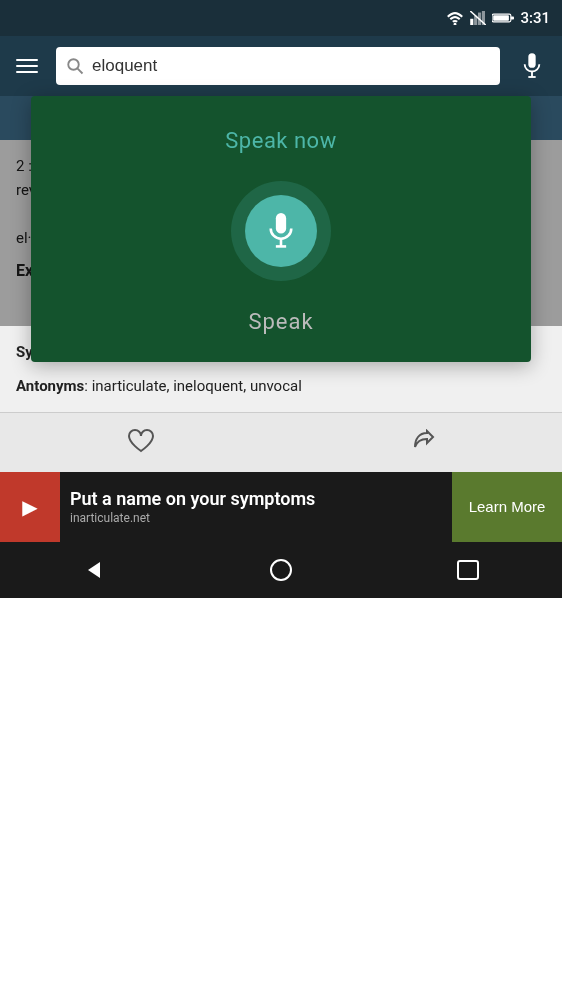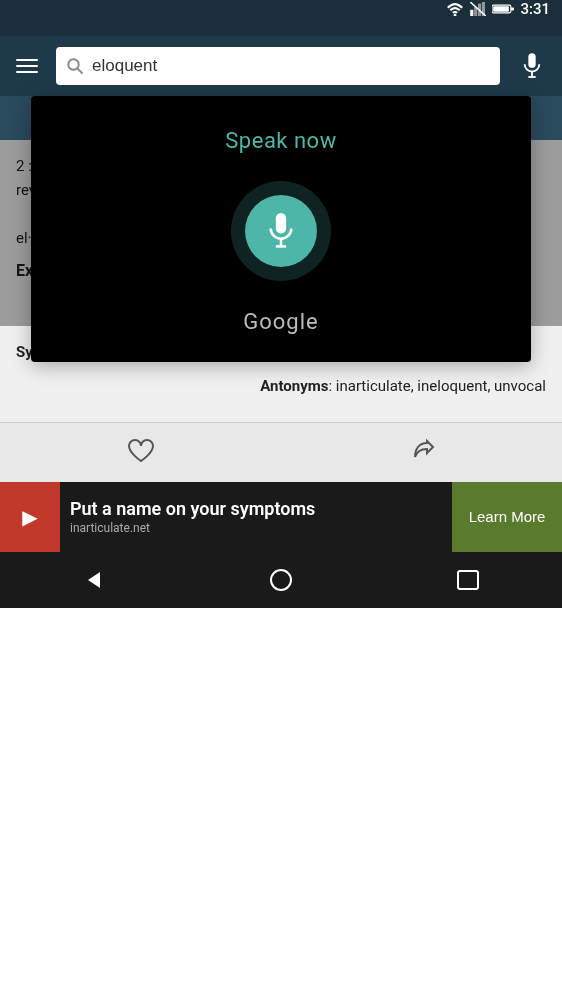--- a/index.html
+++ b/index.html
@@ -10,21 +10,21 @@
       background: #fff;
       overflow: hidden;
       position: relative;
     }
 
     
     .status-bar {
       background: #1a2f3a;
       height: 36px;
       display: flex;
-      align-items: flex-start;
+      align-items: center;
       justify-content: flex-end;
       padding: 0 12px;
       gap: 8px;
     }
     .status-icons {
       display: flex;
       align-items: center;
       gap: 6px;
     }
     .status-time {
@@ -150,21 +150,21 @@
       position: absolute;
       top: 96px;
       left: 0;
       right: 0;
       z-index: 100;
       display: flex;
       justify-content: center;
       padding: 0 20px;
     }
     .dialog-box {
-      background: #000000;
+      background: #14532d;
       border-radius: 4px;
       width: 100%;
       max-width: 500px;
       padding: 32px 20px 28px;
       display: flex;
       flex-direction: column;
       align-items: center;
       box-shadow: 0 4px 20px rgba(0,0,0,0.3);
     }
     .speak-now-text {
@@ -205,22 +205,20 @@
       background: #f0f0f0;
       padding: 14px 16px;
       font-size: 15px;
       color: #222;
       line-height: 1.6;
     }
     .synonyms-section {
       margin-bottom: 10px;
     }
     .antonyms-section {
-      margin-bottom: 10px;
-      text-align: right;
     }
     .section-label {
       font-weight: bold;
     }
 
     
     .action-bar {
       background: #e8e8e8;
       height: 60px;
       display: flex;
@@ -403,21 +401,21 @@
     <div class="mic-circle-outer">
       <div class="mic-circle-inner">
         <svg width="32" height="36" viewBox="0 0 24 28" fill="white">
           <rect x="8" y="0" width="8" height="16" rx="4" fill="white"></rect>
           <path d="M4 12a8 8 0 0 0 16 0" stroke="white" stroke-width="2" fill="none"></path>
           <line x1="12" y1="20" x2="12" y2="26" stroke="white" stroke-width="2"></line>
           <line x1="8" y1="26" x2="16" y2="26" stroke="white" stroke-width="2"></line>
         </svg>
       </div>
     </div>
-    <span class="google-text">Google</span>
+    <span class="google-text">Speak</span>
   </div>
 </div>
 
 <div class="lower-content">
   <div class="synonyms-section">
     <span class="section-label">Synonyms</span>:
     <span class="link-word">articulate, fluent, silver-tongued, well-spoken</span>
   </div>
   <div class="antonyms-section">
     <span class="section-label">Antonyms</span>:

